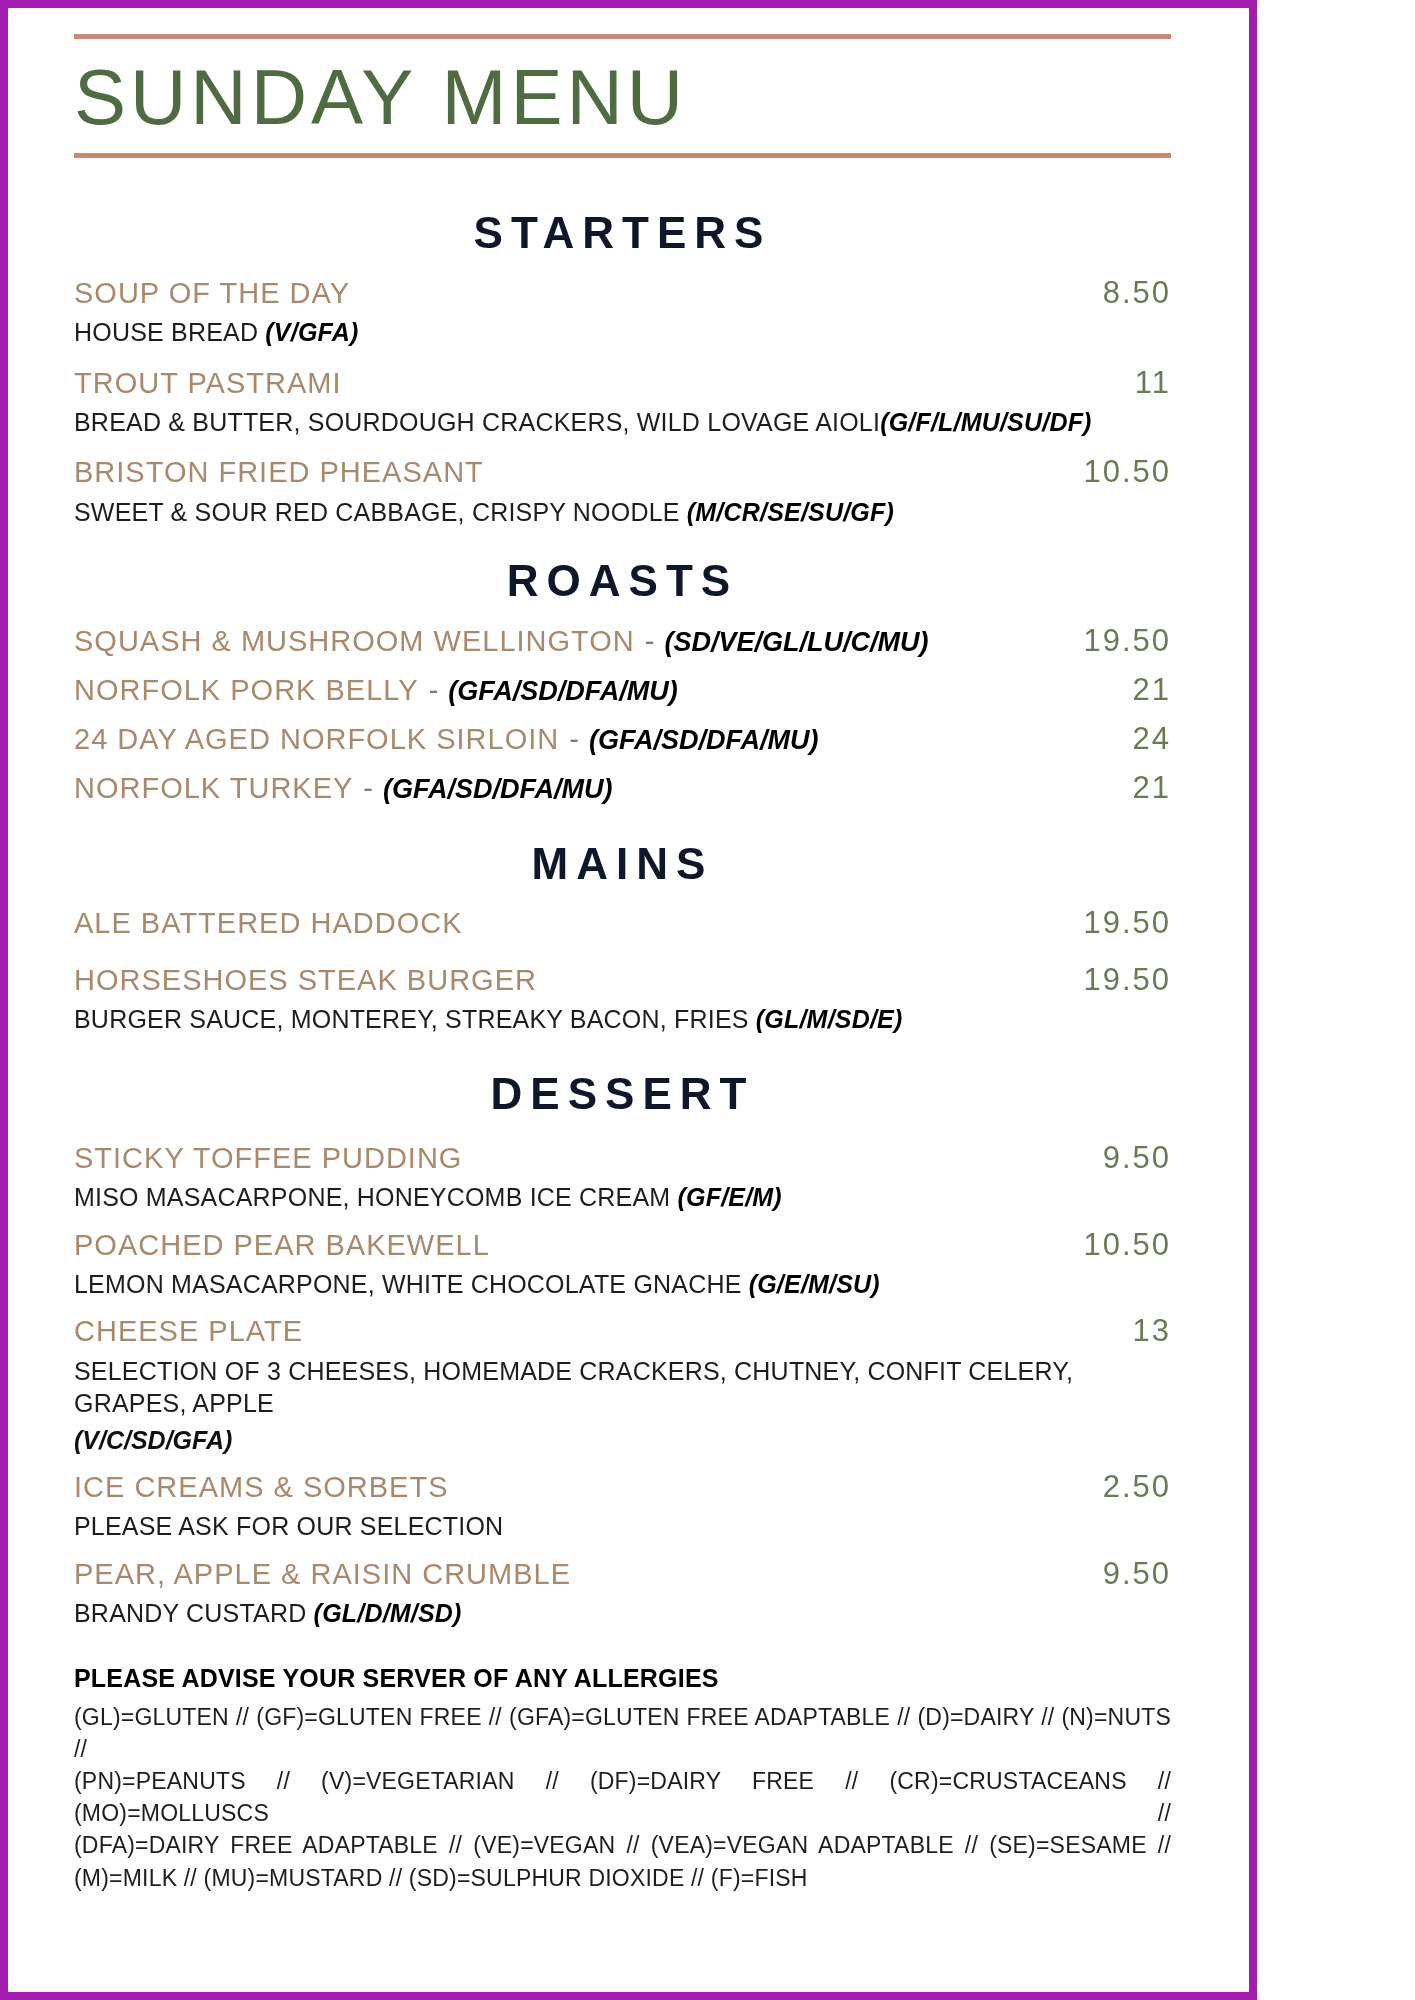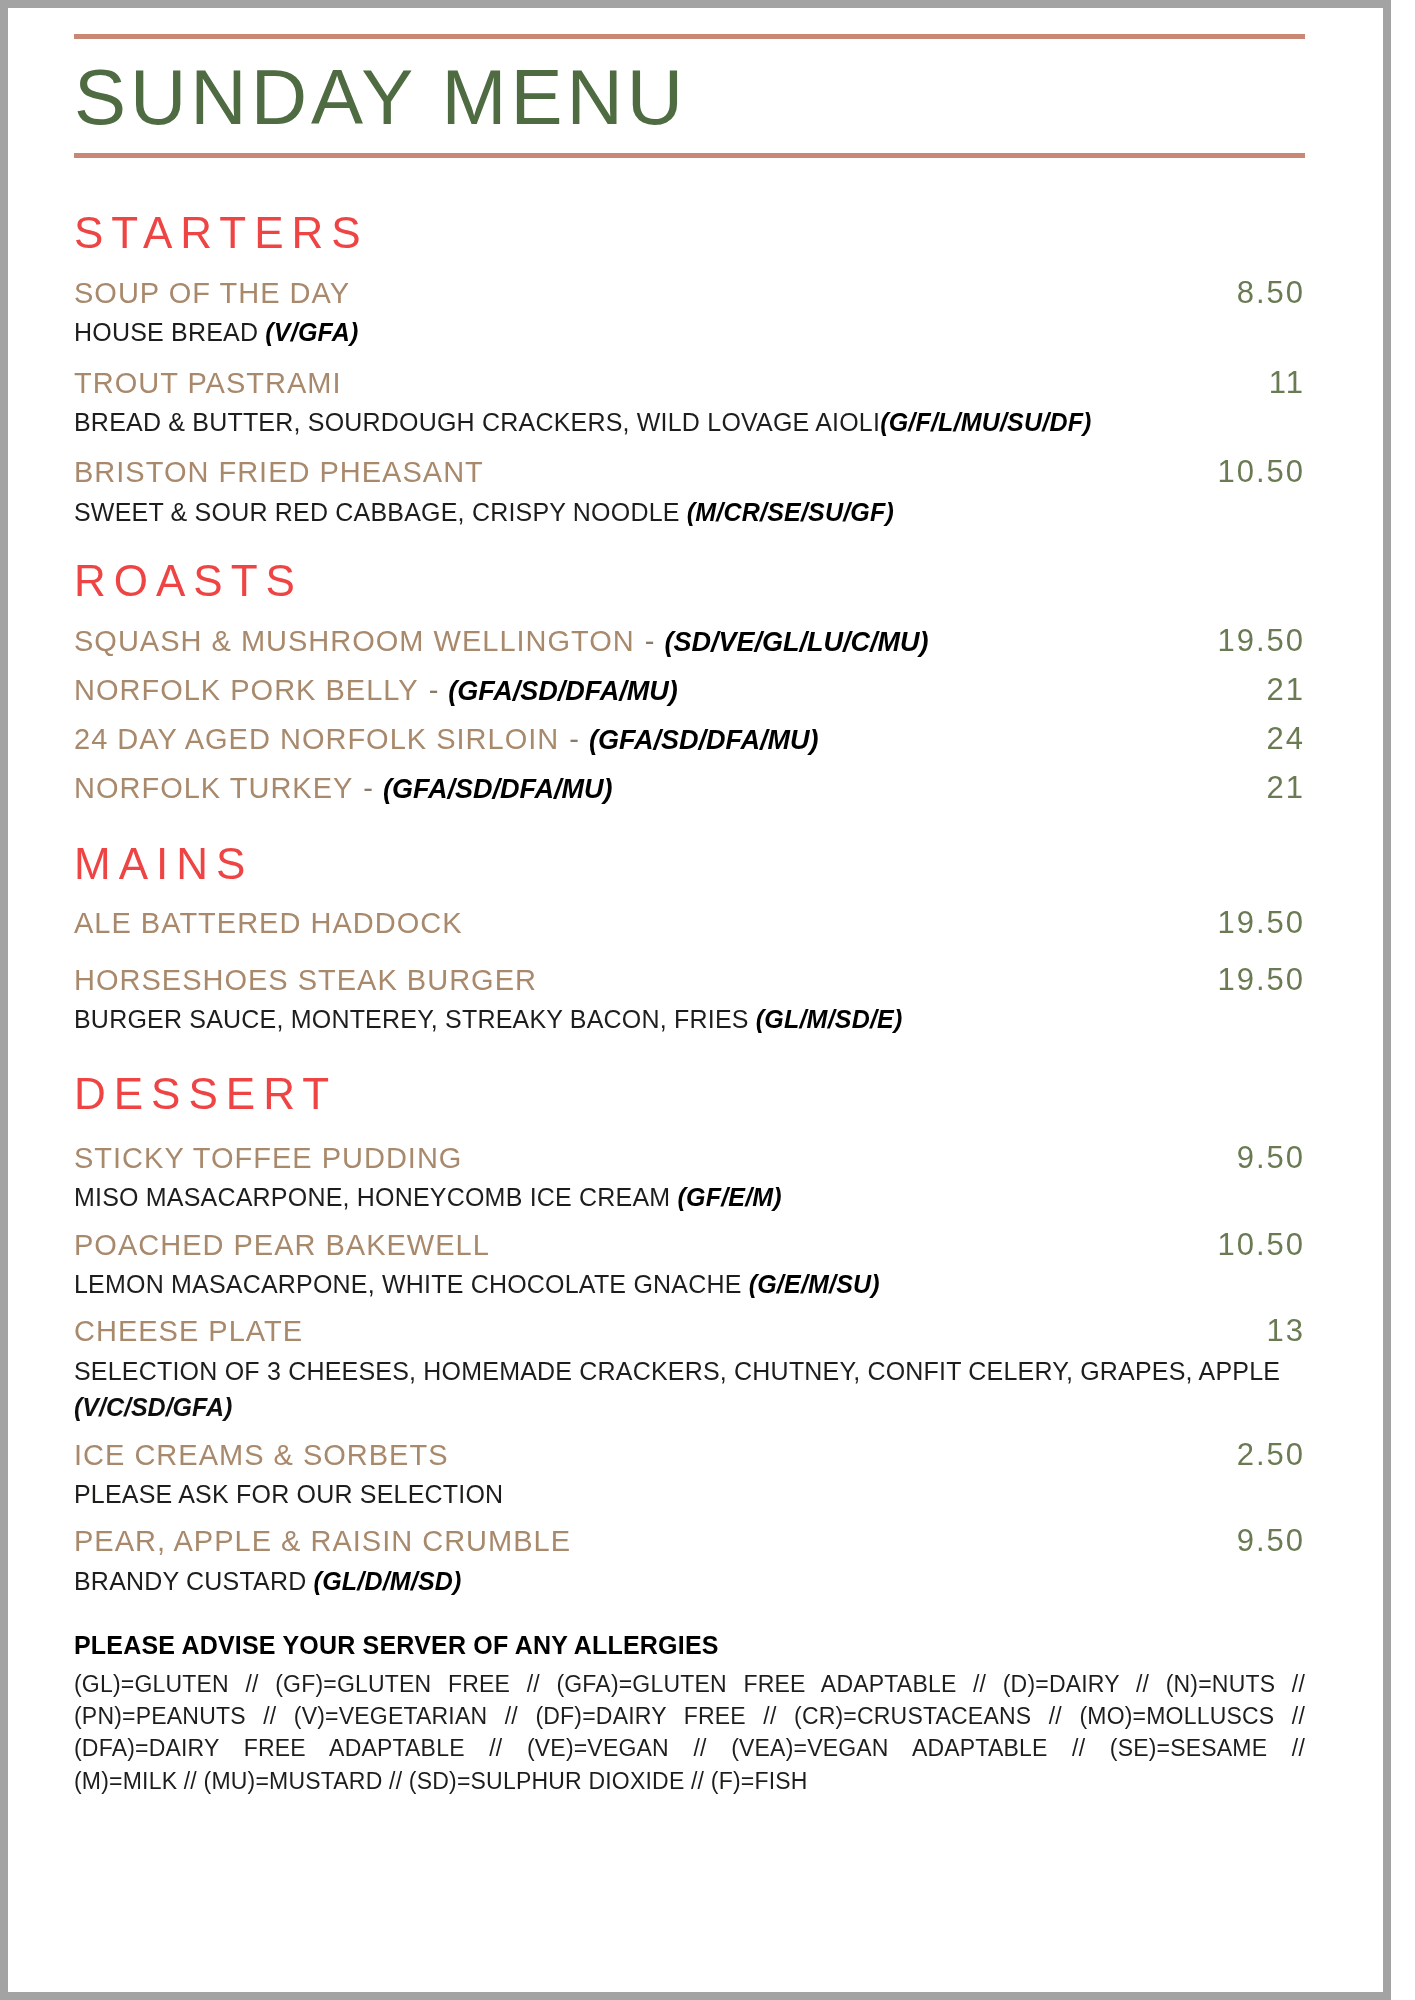--- a/index.html
+++ b/index.html
@@ -1,35 +1,35 @@
 <!DOCTYPE html>
 <html><head>
 <meta charset="utf-8">
 <style>
   html,body { margin:0; padding:0; background:#ffffff; }
   .page {
-    width:1391px; height:2000px; box-sizing:border-box;
-    border:8px solid #a3a3a3;
+    width:1257px; height:2000px; box-sizing:border-box;
+    border:8px solid #a21caf;
     padding:0 78px 12px 66px;
     background:#ffffff;
     font-family:"Liberation Sans", sans-serif;
     overflow:hidden;
     color:#1d1d1b;
   }
   .rule { height:5px; background:#c98873; }
   .rule-top { margin-top:26px; }
   .rule-under { margin-top:14px; }
   .page-title {
     font-size:78px; font-weight:400; color:#4e6b41;
     letter-spacing:4px; line-height:1.08;
     margin:16px 0 0 0;
   }
   .section-heading {
-    font-size:44px; font-weight:400; color:#ef4444;
-    letter-spacing:8px; line-height:1.15; margin:0 0 16px 0;
+    font-size:44px; font-weight:700; color:#0f172a;
+    letter-spacing:8px; line-height:1.15; margin:0 0 16px 0;text-align:center;
   }
   .sec-1 { margin-top:50px; }
   .sec-2 { margin-top:28px; }
   .sec-3 { margin-top:32px; }
   .sec-4 { margin-top:34px; }
   .item { margin-bottom:16px; }
   .item-line { display:flex; align-items:baseline; }
   .item-name { font-size:29px; color:#a9896c; letter-spacing:1px; line-height:1.25; }
   .item-price { margin-left:auto; font-size:31px; color:#6a7a52; letter-spacing:2px; line-height:1.15; white-space:nowrap; padding-left:20px; }
   .item-desc { font-size:25px; color:#1d1d1b; margin-top:5px; letter-spacing:0.2px; line-height:1.3; }

